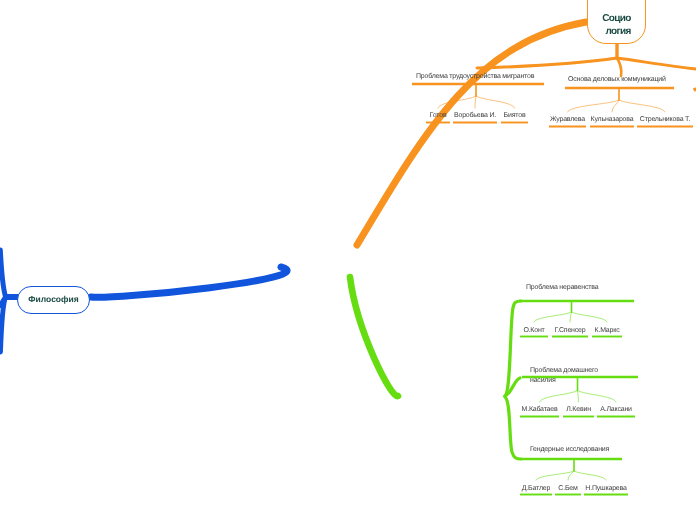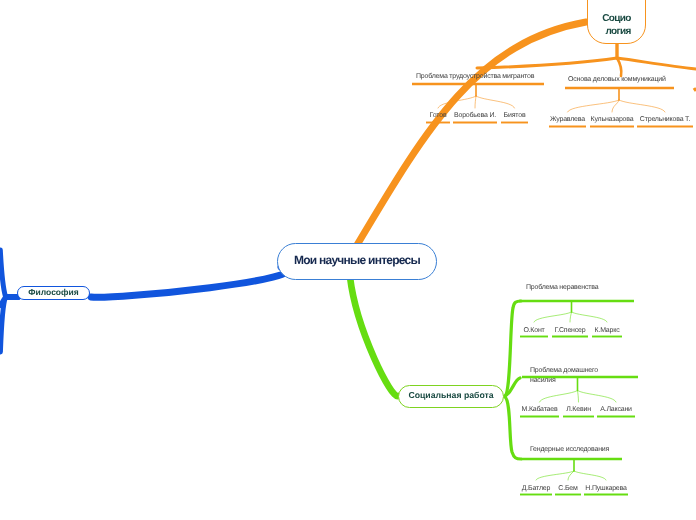--- a/index.html
+++ b/index.html
@@ -67,32 +67,26 @@
       <line x1="521" y1="459" x2="622" y2="459" stroke="#66dd11" stroke-width="2.4" stroke-linecap="butt"></line>
       <path d="M 574 459 L 574 471" stroke="#66dd11" stroke-width="1.6" fill="none" stroke-linecap="round" stroke-linejoin="round"></path>
       <path d="M 574 471 C 566.78 474.51 538.28 474.78 536 480" stroke="#66dd11" stroke-width="0.8" fill="none" stroke-linecap="round" stroke-linejoin="round" opacity="0.72"></path>
       <line x1="520" y1="494.5" x2="552" y2="494.5" stroke="#66dd11" stroke-width="1.9" stroke-linecap="butt"></line>
       <path d="M 574 471 C 571.3 473.7 568 476.4 568 480" stroke="#66dd11" stroke-width="0.8" fill="none" stroke-linecap="round" stroke-linejoin="round" opacity="0.72"></path>
       <line x1="555" y1="494.5" x2="581" y2="494.5" stroke="#66dd11" stroke-width="1.9" stroke-linecap="butt"></line>
       <path d="M 574 471 C 580.08 474.51 604.08 474.78 606 480" stroke="#66dd11" stroke-width="0.8" fill="none" stroke-linecap="round" stroke-linejoin="round" opacity="0.72"></path>
       <line x1="584" y1="494.5" x2="628" y2="494.5" stroke="#66dd11" stroke-width="1.9" stroke-linecap="butt"></line>
     </svg>
   <div id="nodes-layer">
-      <div class="node" style="left: 277px; top: 242.5px; width: 160px; height: 37px; border: 1.4px solid rgb(58, 127, 213);">
-        <span class="node-label" style="font-size: 12px; letter-spacing: -0.75px; color: rgb(22, 41, 79);">Мои научные интересы</span>
-      </div>
       <div class="node" style="left: 587px; top: -23.5px; width: 59px; height: 67px; border: 1.4px solid rgb(247, 147, 30); border-radius: 19px; padding-top: 30px;">
         <span class="node-label" style="font-size: 10px; letter-spacing: -0.6px; color: rgb(26, 74, 66); text-align: right;">Социо
 логия</span>
       </div>
-      <div class="node" style="left: 17px; top: 286px; width: 73px; height: 14px; border: 1.4px solid rgb(17, 85, 221); align-items: center;">
+      <div class="node" style="left: 17px; top: 286px; width: 73px; height: 28px; border: 1.4px solid rgb(17, 85, 221); align-items: center;">
         <span class="node-label" style="font-size: 8.5px; color: rgb(26, 74, 66);">Философия</span>
-      </div>
-      <div class="node" style="left: 398px; top: 384.5px; width: 106px; height: 23px; border: 1.4px solid rgb(126, 211, 33);">
-        <span class="node-label" style="font-size: 8.7px; color: rgb(26, 74, 66);">Социальная работа</span>
       </div>
       <div class="leaf-label" style="left: 416px; top: 72px; width: 130px; text-align: left; font-size: 7px;">Проблема трудоустройства мигрантов</div>
       <div class="leaf-label" style="left: 416px; top: 111px; width: 44px; font-size: 7px;">Готов</div>
       <div class="leaf-label" style="left: 443px; top: 111px; width: 64px; font-size: 7px;">Воробьева И.</div>
       <div class="leaf-label" style="left: 491px; top: 111px; width: 47px; font-size: 7px;">Биятов</div>
       <div class="leaf-label" style="left: 568px; top: 75px; width: 100px; text-align: left; font-size: 7px;">Основа деловых коммуникаций</div>
       <div class="leaf-label" style="left: 539px; top: 115px; width: 57px; font-size: 7px;">Журавлева</div>
       <div class="leaf-label" style="left: 580px; top: 115px; width: 64px; font-size: 7px;">Кульназарова</div>
       <div class="leaf-label" style="left: 627px; top: 115px; width: 76px; font-size: 7px;">Стрельникова Т.</div>
       <div class="leaf-label" style="left: 526px; top: 283px; width: 76px; text-align: left; font-size: 7px;">Проблема неравенства</div>

